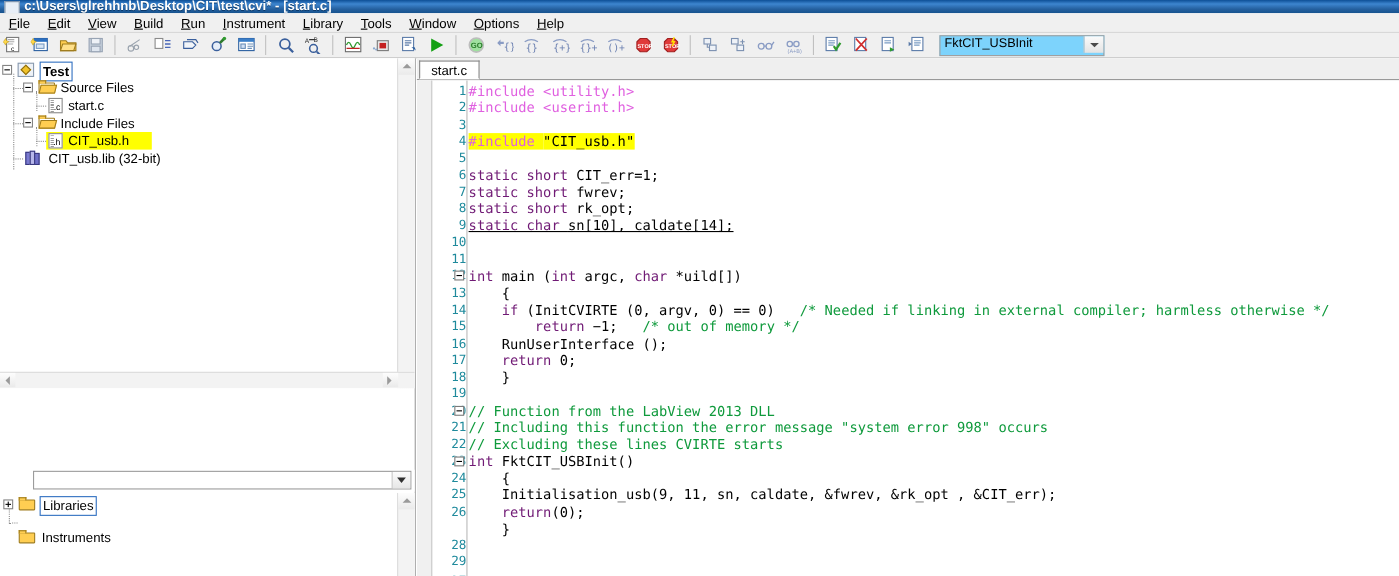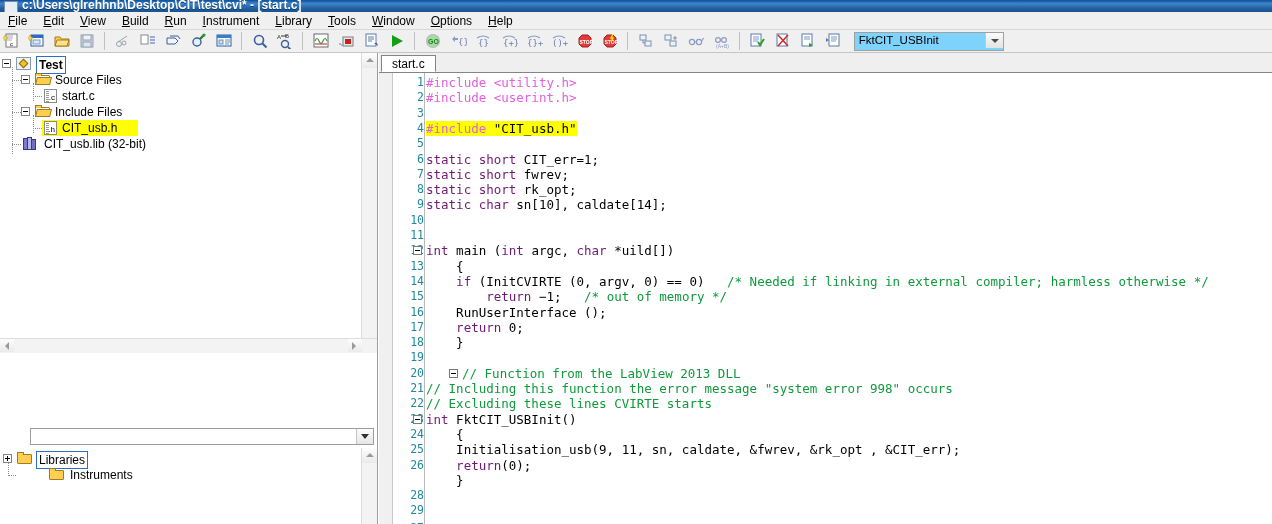--- a/index.html
+++ b/index.html
@@ -633,21 +633,21 @@
 
       <div class="trow" style="left:0;top:3px;width:240px;">
         <span class="tw-exp plus" style="left:3px;top:3px;"></span>
         <span class="folder" style="left:17px;top:1px;">
           <span class="fb"></span>
             <span class="ft"></span>
         </span>
         <span class="tlabel boxed" style="left:38px;top:0;font-weight:normal;">Libraries</span>
       </div>
 
-      <div class="trow" style="left:0;top:19px;width:240px;margin-left:32px;">
+      <div class="trow" style="left:0;top:33px;width:240px;">
         <span class="folder" style="left:17px;top:1px;">
           <span class="fb"></span>
             <span class="ft"></span>
         </span>
         <span class="tlabel" style="left:38px;top:0;">Instruments</span>
       </div>
 
       <div class="lib-vscroll">
         <div class="sb-up"></div>
 
@@ -695,32 +695,32 @@
         </div>
       <div class="codelines" id="codelines">
           <div class="cline" style="top: 0px;"><span class="pp">#include </span><span class="pp">&lt;utility.h&gt;</span></div>
           <div class="cline" style="top: 15.3px;"><span class="pp">#include </span><span class="pp">&lt;userint.h&gt;</span></div>
           <div class="cline" style="top: 30.6px;"></div>
           <div class="cline" style="top: 45.9px;"><span class="pp hlY">#include </span><span class="hlY">"CIT_usb.h"</span></div>
           <div class="cline" style="top: 61.2px;"></div>
           <div class="cline" style="top: 76.5px;"><span class="kw">static short </span><span>CIT_err=1;</span></div>
           <div class="cline" style="top: 91.8px;"><span class="kw">static short </span><span>fwrev;</span></div>
           <div class="cline" style="top: 107.1px;"><span class="kw">static short </span><span>rk_opt;</span></div>
-          <div class="cline" style="top: 122.4px;"><span class="kw">static char </span><span>sn[10], caldate[14];</span></div>
+          <div class="cline" style="top: 122.4px; text-decoration: underline;"><span class="kw">static char </span><span>sn[10], caldate[14];</span></div>
           <div class="cline" style="top: 137.7px;"></div>
           <div class="cline" style="top: 153px;"></div>
           <div class="cline" style="top: 168.3px;"><span class="fold"></span><span class="kw">int </span><span>main (</span><span class="kw">int </span><span>argc, </span><span class="kw">char </span><span>*uild[])</span></div>
           <div class="cline" style="top: 183.6px;"><span>    {</span></div>
           <div class="cline" style="top: 198.9px;"><span>    </span><span class="kw">if </span><span>(InitCVIRTE (0, argv, 0) == 0)   </span><span class="cm">/* Needed if linking in external compiler; harmless otherwise */</span></div>
           <div class="cline" style="top: 214.2px;"><span>        </span><span class="kw">return </span><span>−1;   </span><span class="cm">/* out of memory */</span></div>
           <div class="cline" style="top: 229.5px;"><span>    RunUserInterface ();</span></div>
           <div class="cline" style="top: 244.8px;"><span>    </span><span class="kw">return </span><span>0;</span></div>
           <div class="cline" style="top: 260.1px;"><span>    }</span></div>
           <div class="cline" style="top: 275.4px;"></div>
-          <div class="cline" style="top: 290.7px; margin-left: 36px;"><span class="fold"></span><span class="cm">// Function from the LabView 2013 DLL</span></div>
+          <div class="cline" style="top: 290.7px;"><span class="fold"></span><span class="cm">// Function from the LabView 2013 DLL</span></div>
           <div class="cline" style="top: 306px;"><span class="cm">// Including this function the error message "system error 998" occurs</span></div>
           <div class="cline" style="top: 321.3px;"><span class="cm">// Excluding these lines CVIRTE starts</span></div>
           <div class="cline" style="top: 336.6px;"><span class="fold"></span><span class="kw">int </span><span>FktCIT_USBInit()</span></div>
           <div class="cline" style="top: 351.9px;"><span>    {</span></div>
           <div class="cline" style="top: 367.2px;"><span>    Initialisation_usb(9, 11, sn, caldate, &amp;fwrev, &amp;rk_opt , &amp;CIT_err);</span></div>
           <div class="cline" style="top: 382.5px;"><span>    </span><span class="kw">return</span><span>(0);</span></div>
           <div class="cline" style="top: 397.8px;"><span>    }</span></div>
           <div class="cline" style="top: 413.1px;"></div>
           <div class="cline" style="top: 428.4px;"></div>
         </div>

